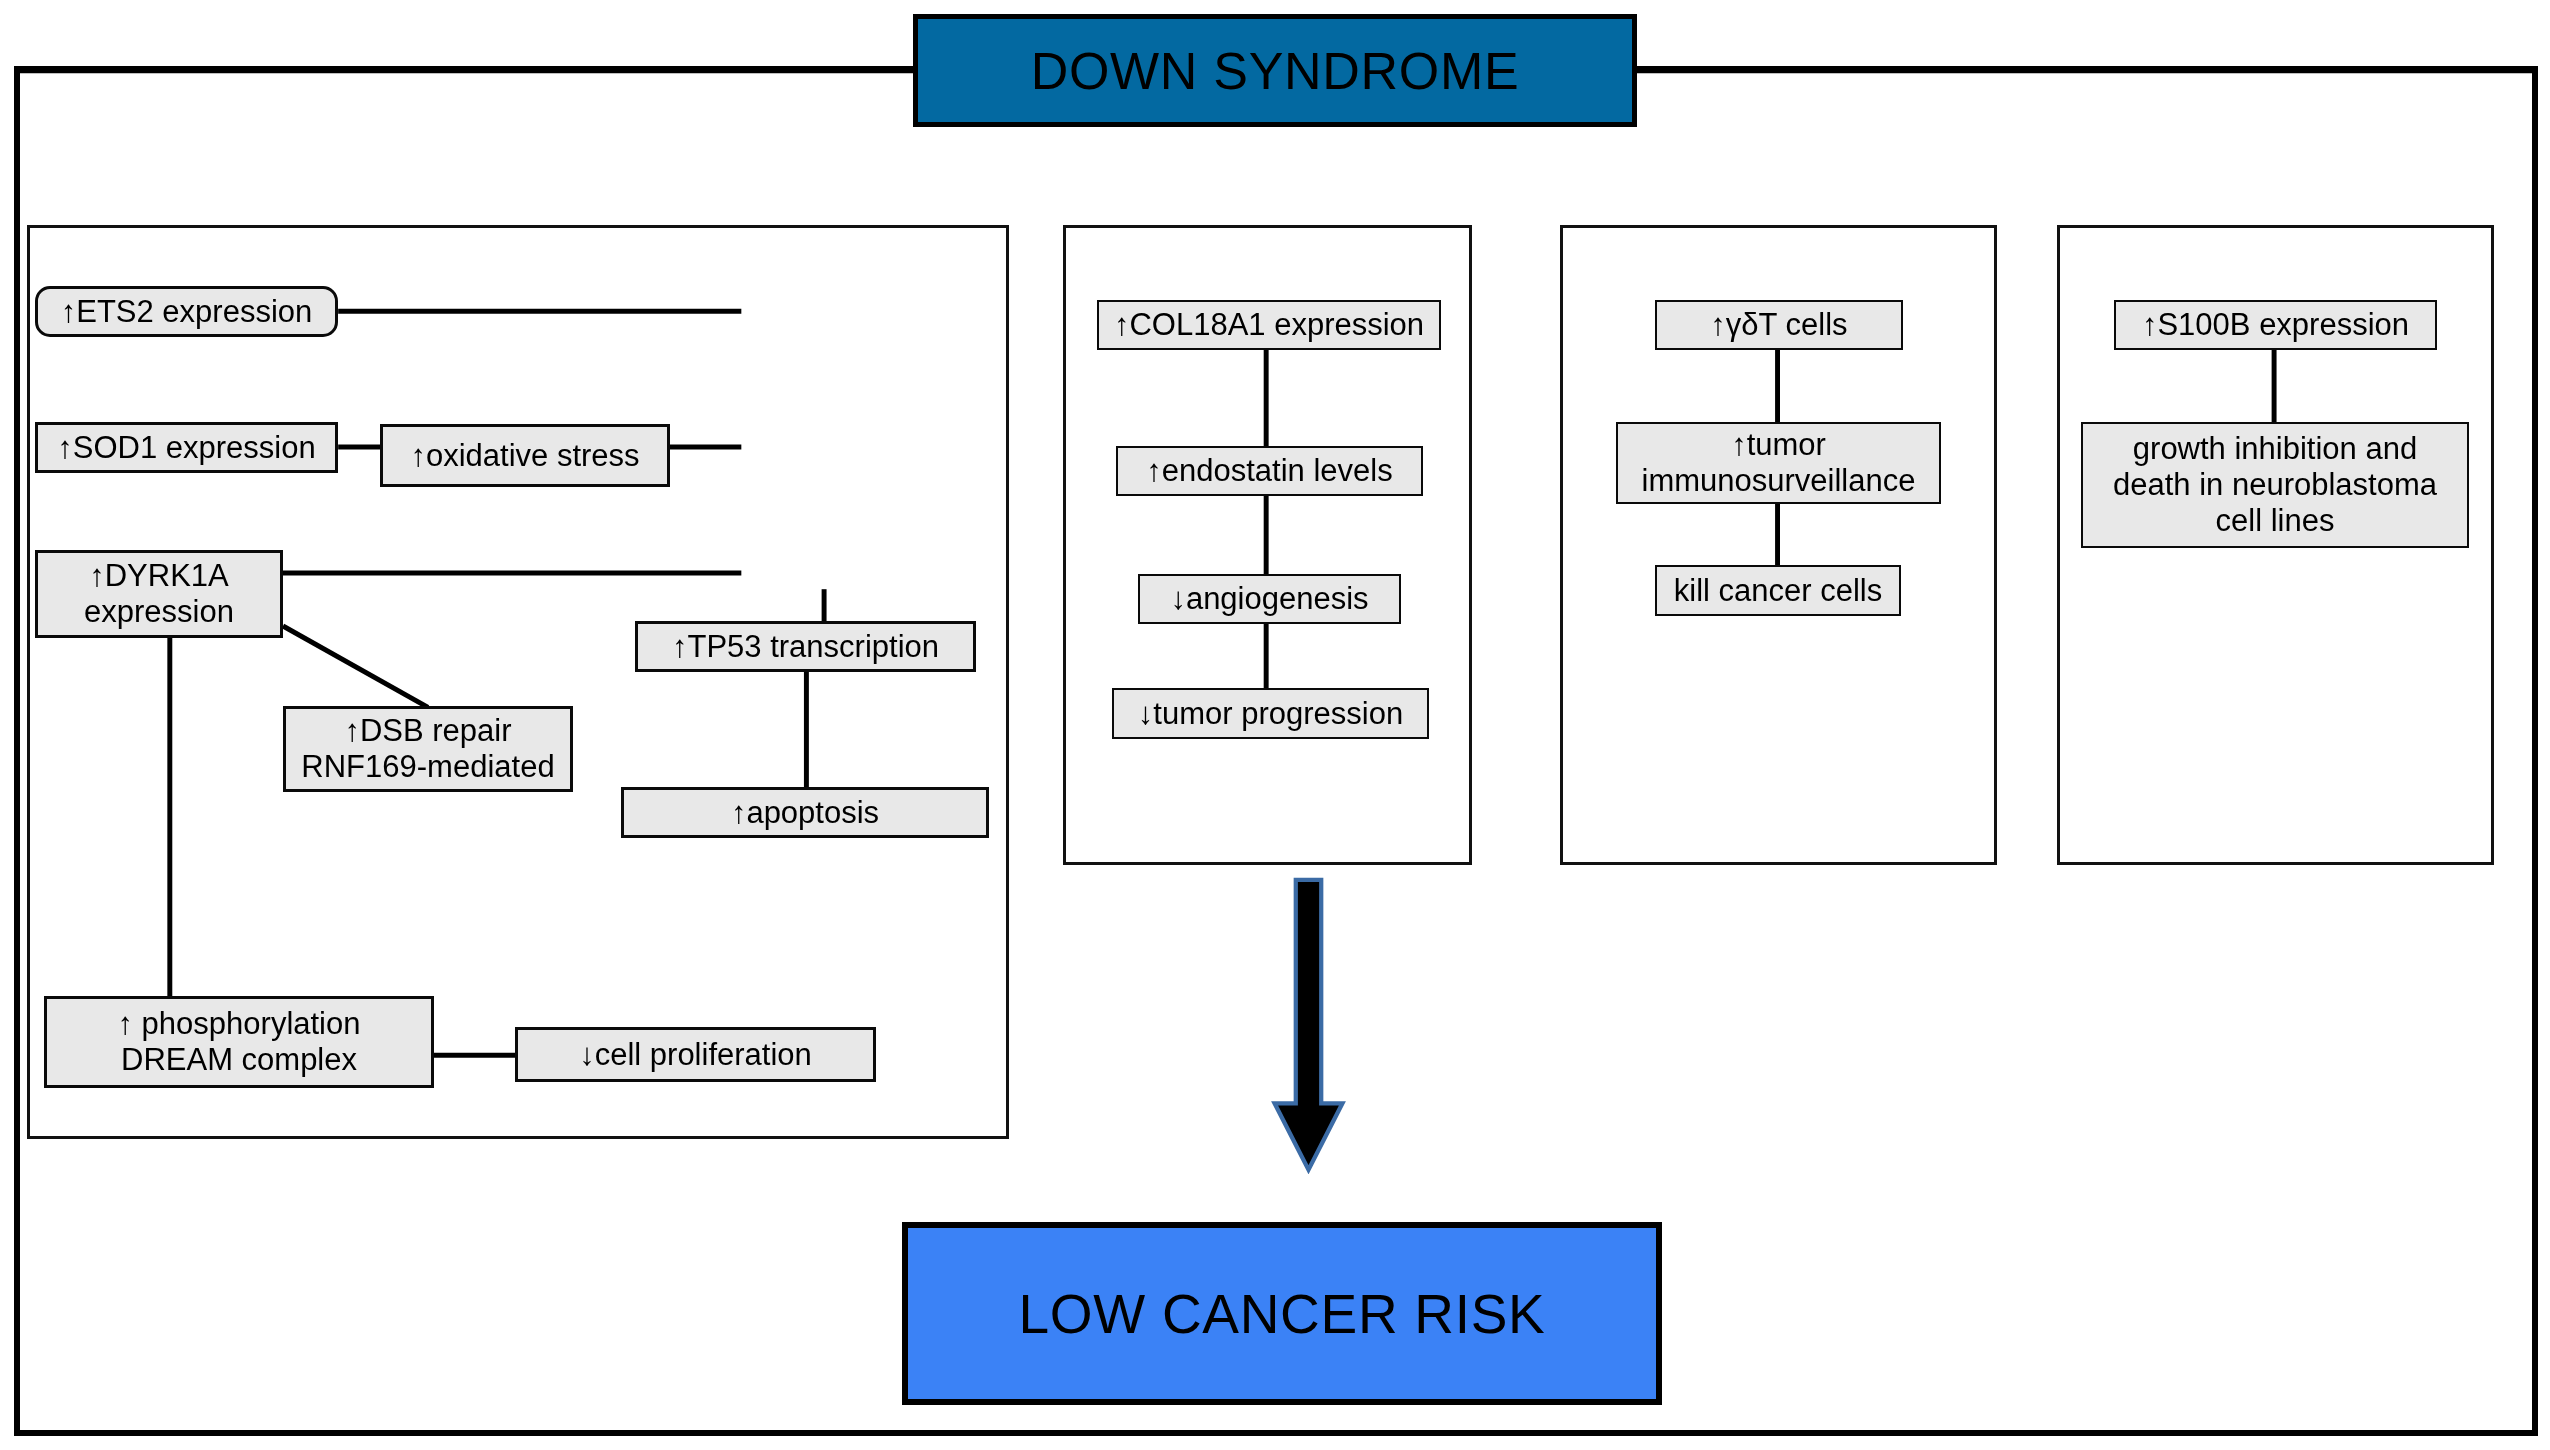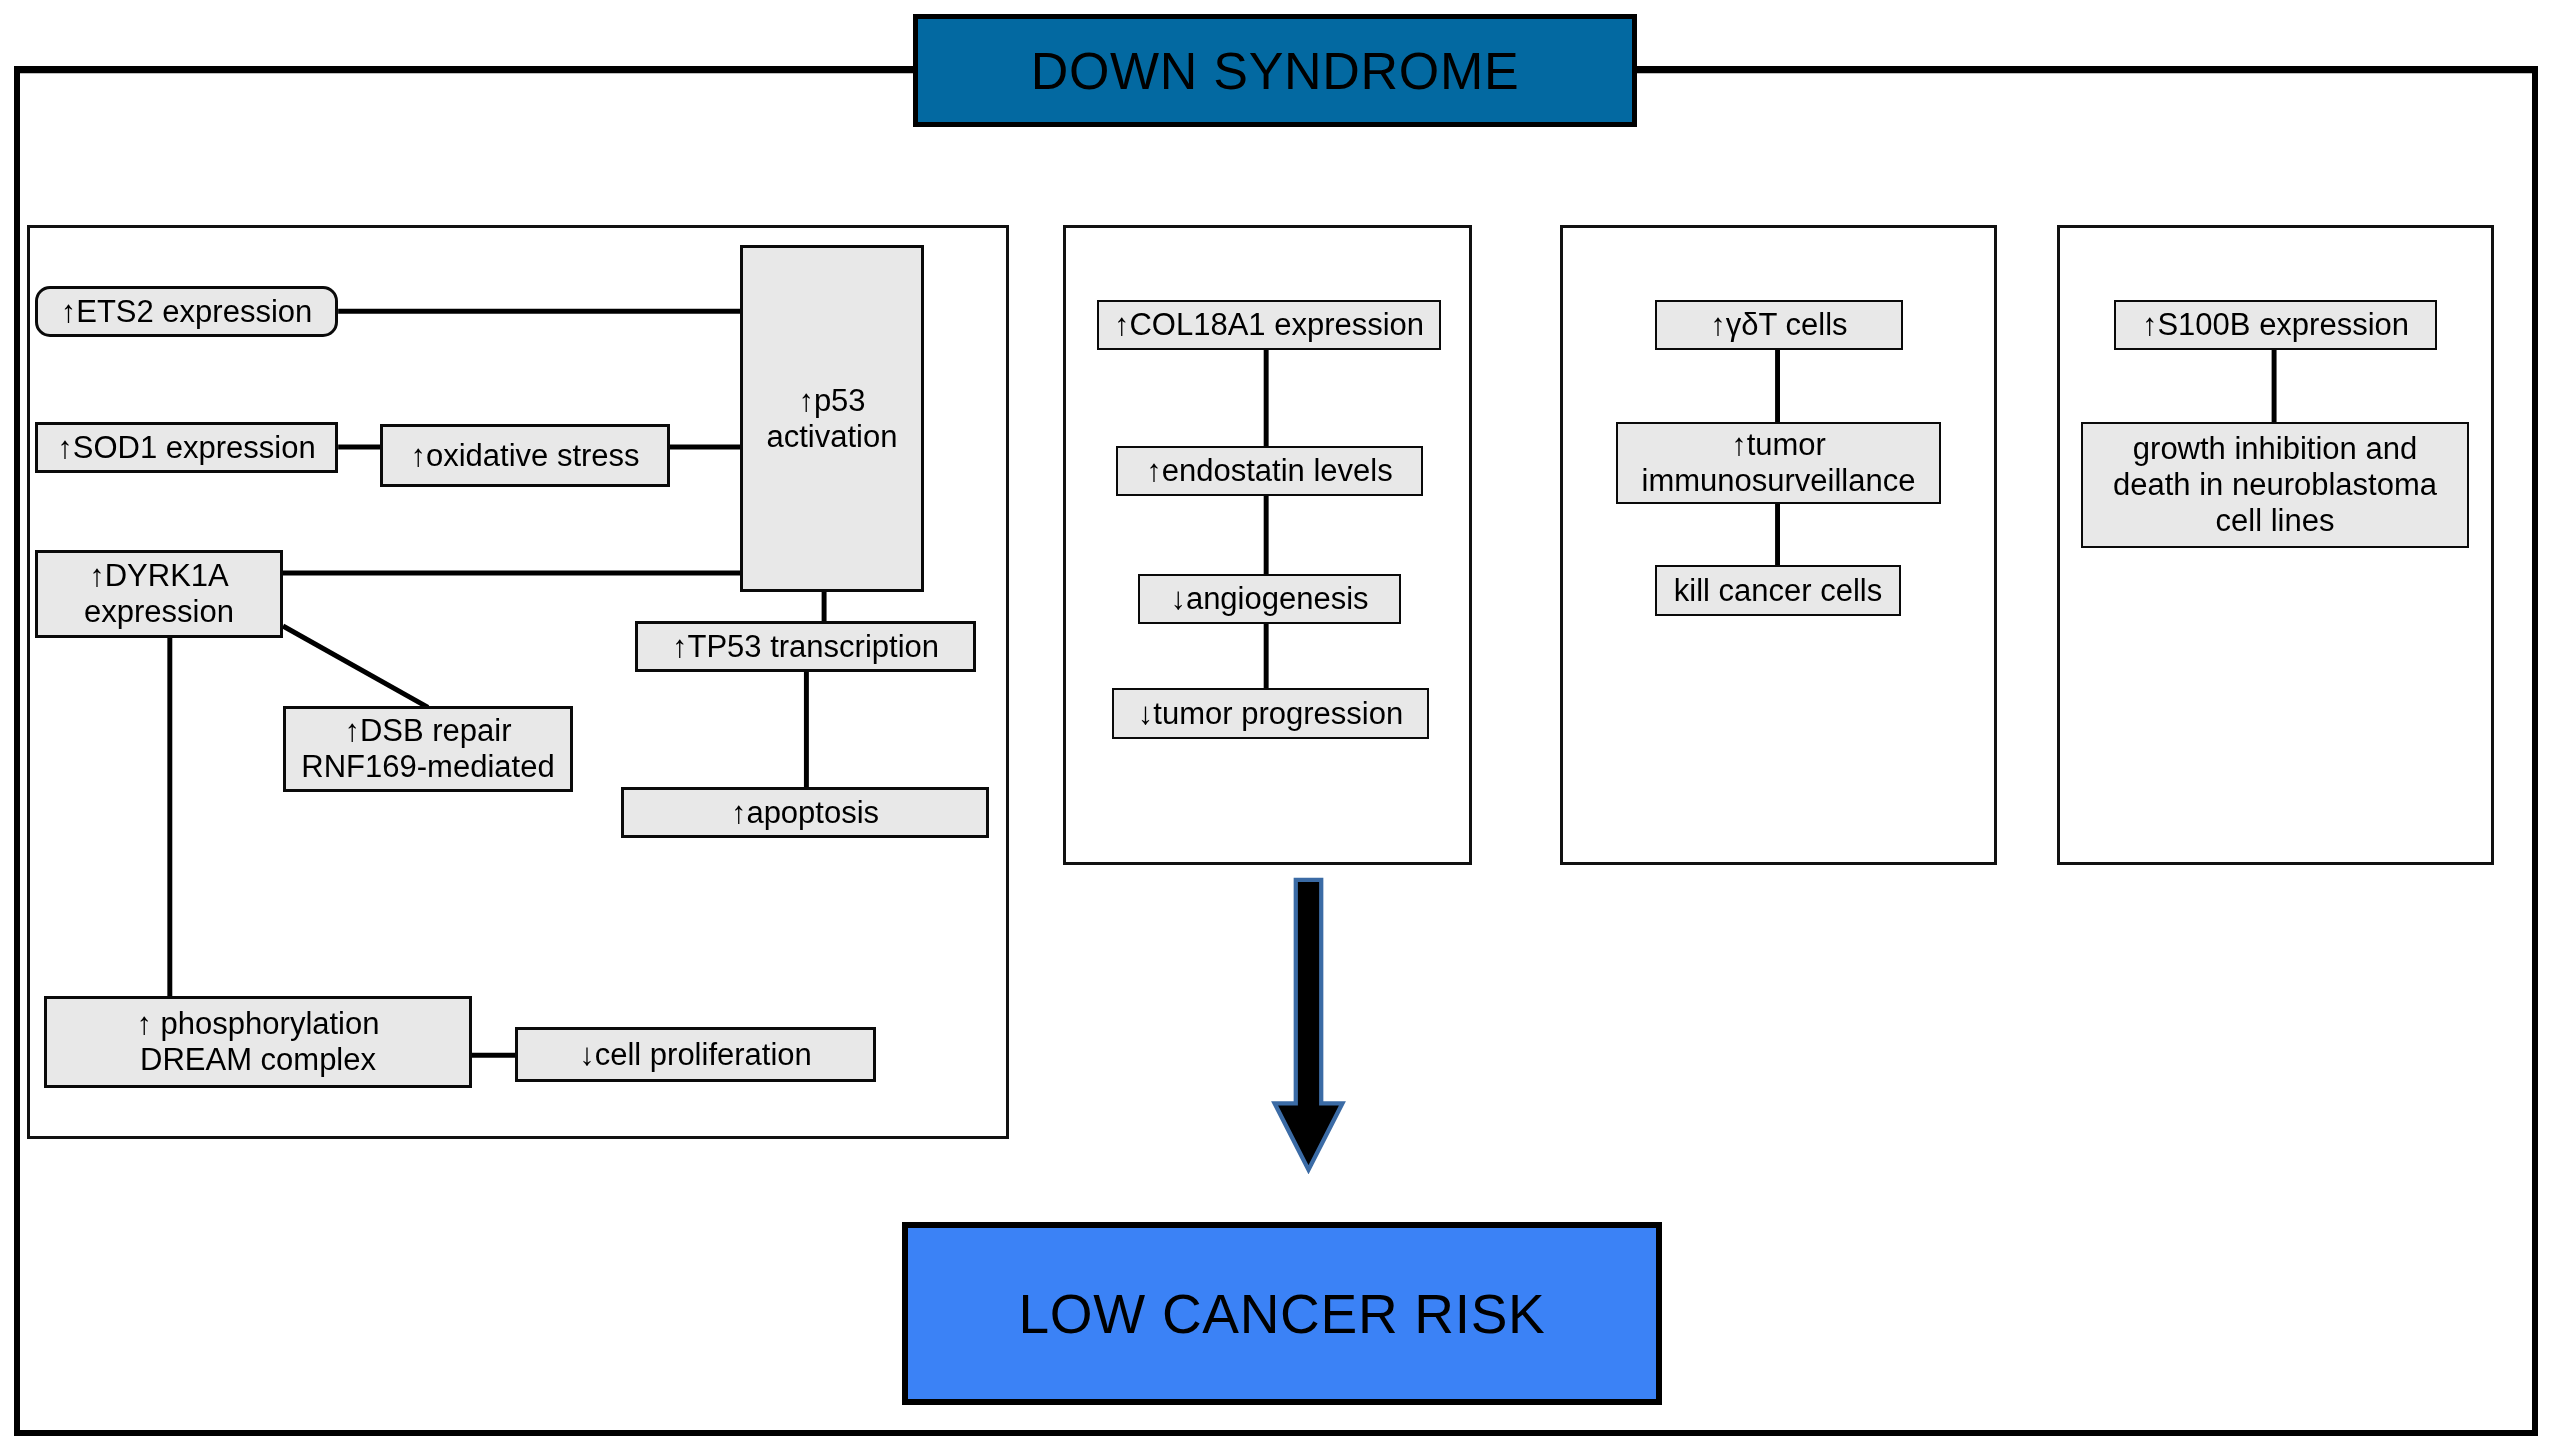--- a/index.html
+++ b/index.html
@@ -75,44 +75,40 @@
   </div>
 
   <div class="node" style="left:35px;top:422px;width:303px;height:51px;">
     <span class="txt">↑SOD1 expression</span>
   </div>
 
   <div class="node" style="left:380px;top:424px;width:290px;height:63px;">
     <span class="txt">↑oxidative stress</span>
   </div>
 
-  <div class="node" style="left:740px;top:245px;width:184px;height:347px;">
-    <span class="txt">↑p53
-activation</span>
-  </div>
 
   <div class="node" style="left:35px;top:550px;width:248px;height:88px;">
     <span class="txt">↑DYRK1A
 expression</span>
   </div>
 
   <div class="node" style="left:283px;top:706px;width:290px;height:86px;">
     <span class="txt">↑DSB repair
 RNF169-mediated</span>
   </div>
 
   <div class="node" style="left:635px;top:621px;width:341px;height:51px;">
     <span class="txt">↑TP53 transcription</span>
   </div>
 
   <div class="node" style="left:621px;top:787px;width:368px;height:51px;">
     <span class="txt">↑apoptosis</span>
   </div>
 
-  <div class="node" style="left:44px;top:996px;width:428px;height:92px;">
+  <div class="node" style="left:44px;top:996px;width:390px;height:92px;">
     <span class="txt">↑ phosphorylation
 DREAM complex</span>
   </div>
 
   <div class="node" style="left:515px;top:1027px;width:361px;height:55px;">
     <span class="txt">↓cell proliferation</span>
   </div>
 
   <div class="panel" style="left:1063px;top:225px;width:409px;height:640px;"></div>
 

